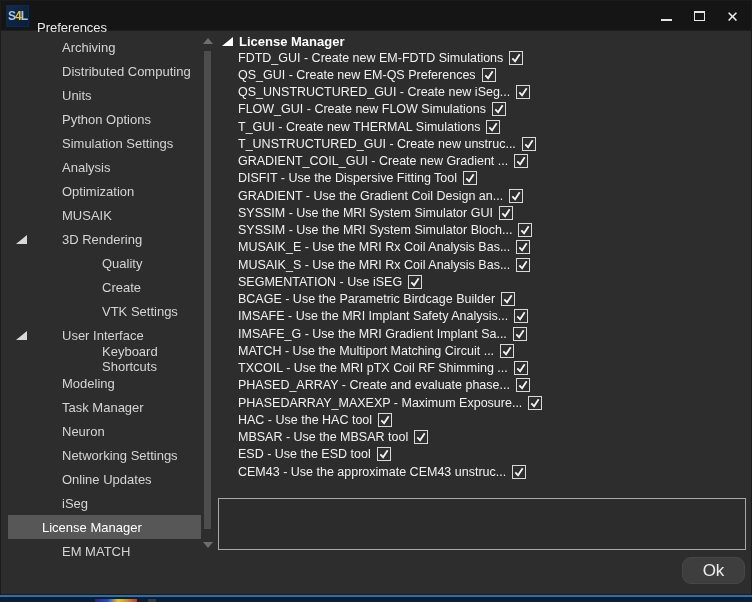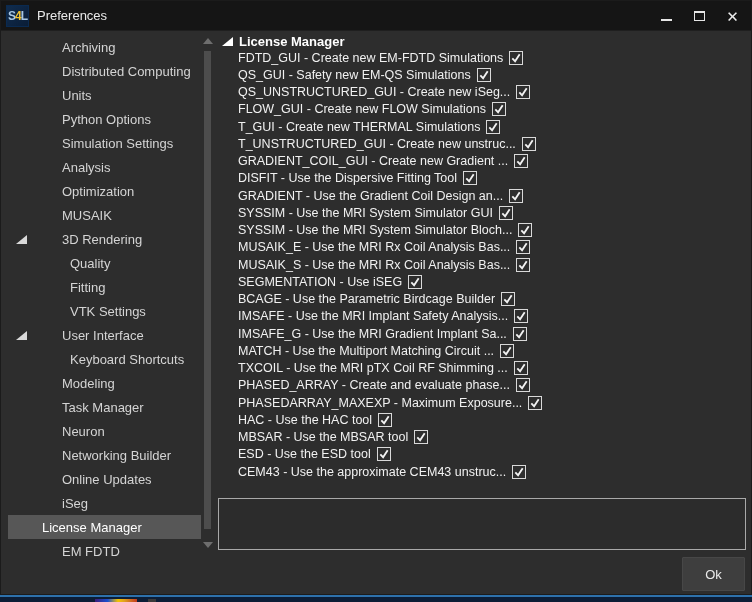--- a/index.html
+++ b/index.html
@@ -19,32 +19,32 @@
     display:flex;align-items:center;
   }
   .app-badge{
     position:absolute;left:5px;top:4px;width:23px;height:22px;
     background:linear-gradient(135deg,#102c4e 0%,#0a1d36 100%);
     border:1px solid #0a2a50;display:flex;align-items:center;justify-content:center;
     font-weight:bold;font-size:12px;letter-spacing:-1px;
   }
   .badge-s,.badge-l{color:#a9c7e4;}
   .badge-4{color:#f2c12e;}
-  .title-text{position:absolute;left:36px;top:0;line-height:30px;color:#e9e9e9;font-size:13px;}
+  .title-text{position:absolute;left:36px;top:12px;line-height:30px;color:#e9e9e9;font-size:13px;}
   .win-controls{position:absolute;right:2px;top:0;height:30px;display:flex;}
   .win-btn{width:33px;height:30px;display:flex;align-items:center;justify-content:center;cursor:default;}
   .glyph-min{width:11px;height:2px;background:#e6e6e6;margin-top:8px;}
   .glyph-max{width:11px;height:10px;border:1px solid #e6e6e6;border-top:2px solid #e6e6e6;}
   .glyph-close{color:#ecepreviously;}
   .glyph-close{color:#ececec;font-size:15px;line-height:15px;}
   
   .sidebar{position:absolute;left:1px;top:34px;width:199px;}
   .side-item{position:relative;height:24px;display:flex;align-items:center;color:#d4d4d4;font-size:13px;}
   .side-item.lvl0 .side-label{padding-left:60px;}
-  .side-item.lvl1 .side-label{padding-left:68px;}
+  .side-item.lvl1 .side-label{padding-left:100px;}
   .side-item.selected{background:#575757;color:#ffffff;margin-left:6px;padding-left:0;}
   .side-item.selected .side-label{padding-left:34px;}
   .expander{
     position:absolute;left:14px;top:8px;width:11px;height:9px;background:#d9d9d9;
     clip-path:polygon(100% 0,100% 100%,0 100%);
   }
   
   .scrollbar{position:absolute;left:200px;top:33px;width:13px;height:516px;}
   .scroll-up{position:absolute;left:2px;top:4px;width:0;height:0;border-left:5px solid transparent;border-right:5px solid transparent;border-bottom:6px solid #6e6e6e;}
   .scroll-down{position:absolute;left:2px;bottom:2px;width:0;height:0;border-left:5px solid transparent;border-right:5px solid transparent;border-top:6px solid #6e6e6e;}
@@ -60,23 +60,23 @@
     width:14px;height:14px;border:1px solid #d9d9d9;background:#2e2e2e;
     display:flex;align-items:center;justify-content:center;flex:0 0 auto;margin-left:6px;
   }
   .checkbox svg{display:block;}
   
   .desc-box{
     position:absolute;left:217px;top:497px;width:528px;height:52px;
     background:#2c2c2c;border:1px solid #a9a9a9;color:#e0e0e0;font-size:12px;
   }
   .ok-button{
-    position:absolute;left:681px;top:556px;width:63px;height:34px;
-    background:#3e3e3e;border:1px solid #474747;border-radius:1px;
-    color:#ebebeb;font-size:13px;display:flex;align-items:center;justify-content:center;
+    position:absolute;left:681px;top:556px;width:63px;height:27px;
+    background:#3e3e3e;border:1px solid #474747;border-radius:9px;
+    color:#ebebeb;font-size:17px;display:flex;align-items:center;justify-content:center;
   }
   
   .taskbar{
     position:absolute;left:0;bottom:0;width:752px;height:7px;
     background:#0c1d36;border-top:2px solid #2d71ac;
   }
   .task-icon-sliver{position:absolute;left:95px;top:2px;width:42px;height:4px;
     background:linear-gradient(90deg,#3c1e7a 0%,#1a4fd0 30%,#f5c400 55%,#e0a11e 70%,#c43a20 100%);}
   .task-sep{position:absolute;left:148px;top:2px;width:8px;height:4px;background:#3a3a3a;}
 </style>
@@ -132,21 +132,21 @@
           <span class="side-label">MUSAIK</span>
         </div>
         <div class="side-item lvl0">
           <span class="expander"></span>
           <span class="side-label">3D Rendering</span>
         </div>
         <div class="side-item lvl1">
           <span class="side-label">Quality</span>
         </div>
         <div class="side-item lvl1">
-          <span class="side-label">Fitting</span>
+          <span class="side-label">Create</span>
         </div>
         <div class="side-item lvl1">
           <span class="side-label">VTK Settings</span>
         </div>
         <div class="side-item lvl0">
           <span class="expander"></span>
           <span class="side-label">User Interface</span>
         </div>
         <div class="side-item lvl1">
           <span class="side-label">Keyboard Shortcuts</span>
@@ -154,33 +154,33 @@
         <div class="side-item lvl0">
           <span class="side-label">Modeling</span>
         </div>
         <div class="side-item lvl0">
           <span class="side-label">Task Manager</span>
         </div>
         <div class="side-item lvl0">
           <span class="side-label">Neuron</span>
         </div>
         <div class="side-item lvl0">
-          <span class="side-label">Networking Builder</span>
+          <span class="side-label">Networking Settings</span>
         </div>
         <div class="side-item lvl0">
           <span class="side-label">Online Updates</span>
         </div>
         <div class="side-item lvl0">
           <span class="side-label">iSeg</span>
         </div>
         <div class="side-item lvl0 selected">
           <span class="side-label">License Manager</span>
         </div>
         <div class="side-item lvl0">
-          <span class="side-label">EM FDTD</span>
+          <span class="side-label">EM MATCH</span>
         </div>
       </div>
 
     <div class="scrollbar">
       <div class="scroll-up"></div>
       <div class="scroll-thumb"></div>
       <div class="scroll-down"></div>
     </div>
 
     <div class="panel-header">
@@ -190,21 +190,21 @@
     <div class="lic-list">
         <div class="lic-row">
           <span class="lic-label">FDTD_GUI - Create new EM-FDTD Simulations</span>
           <span class="checkbox checked">
             <svg viewBox="0 0 13 13" width="12" height="12">
               <polyline points="2.5,7 5.5,10 10.5,2.5" fill="none" stroke="#f2f2f2" stroke-width="2"></polyline>
             </svg>
           </span>
         </div>
         <div class="lic-row">
-          <span class="lic-label">QS_GUI - Safety new EM-QS Simulations</span>
+          <span class="lic-label">QS_GUI - Create new EM-QS Preferences</span>
           <span class="checkbox checked">
             <svg viewBox="0 0 13 13" width="12" height="12">
               <polyline points="2.5,7 5.5,10 10.5,2.5" fill="none" stroke="#f2f2f2" stroke-width="2"></polyline>
             </svg>
           </span>
         </div>
         <div class="lic-row">
           <span class="lic-label">QS_UNSTRUCTURED_GUI - Create new iSeg...</span>
           <span class="checkbox checked">
             <svg viewBox="0 0 13 13" width="12" height="12">

